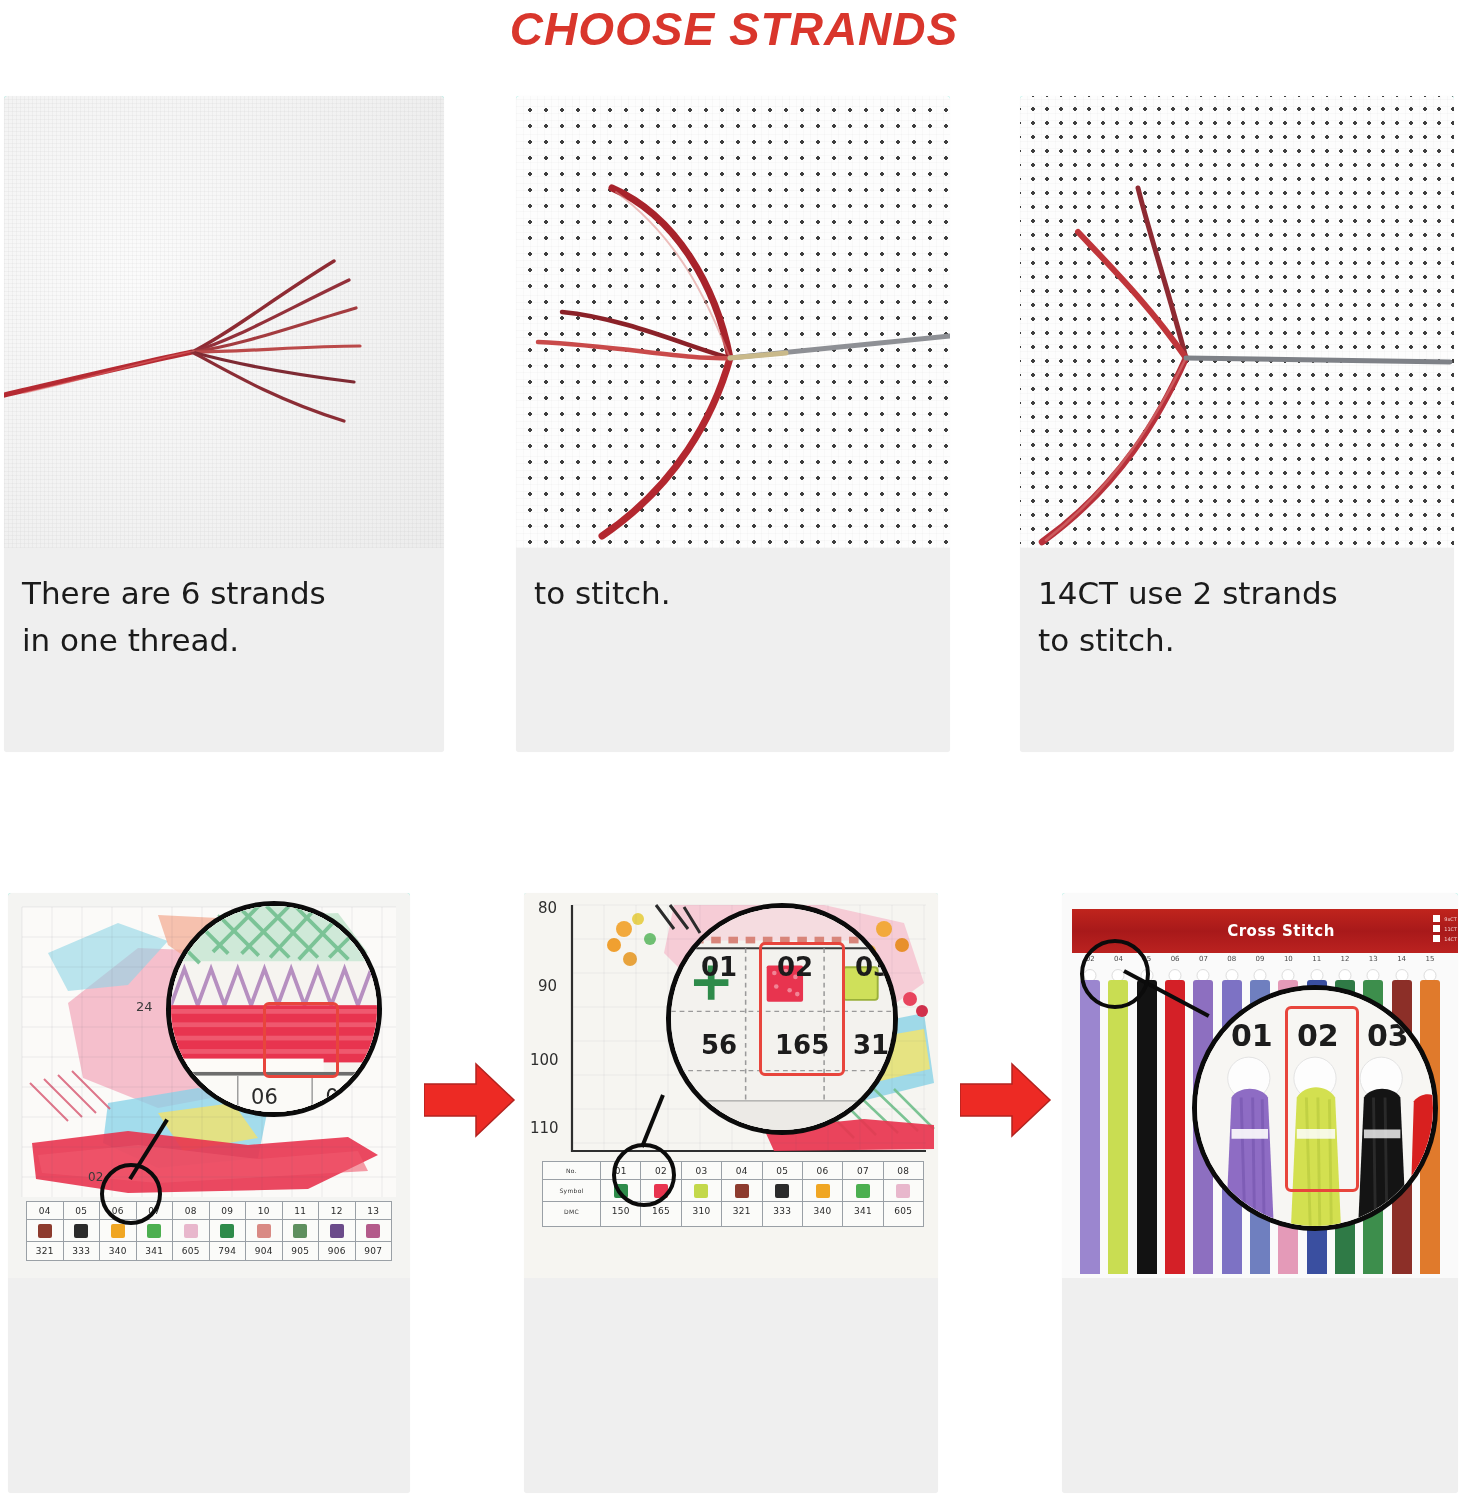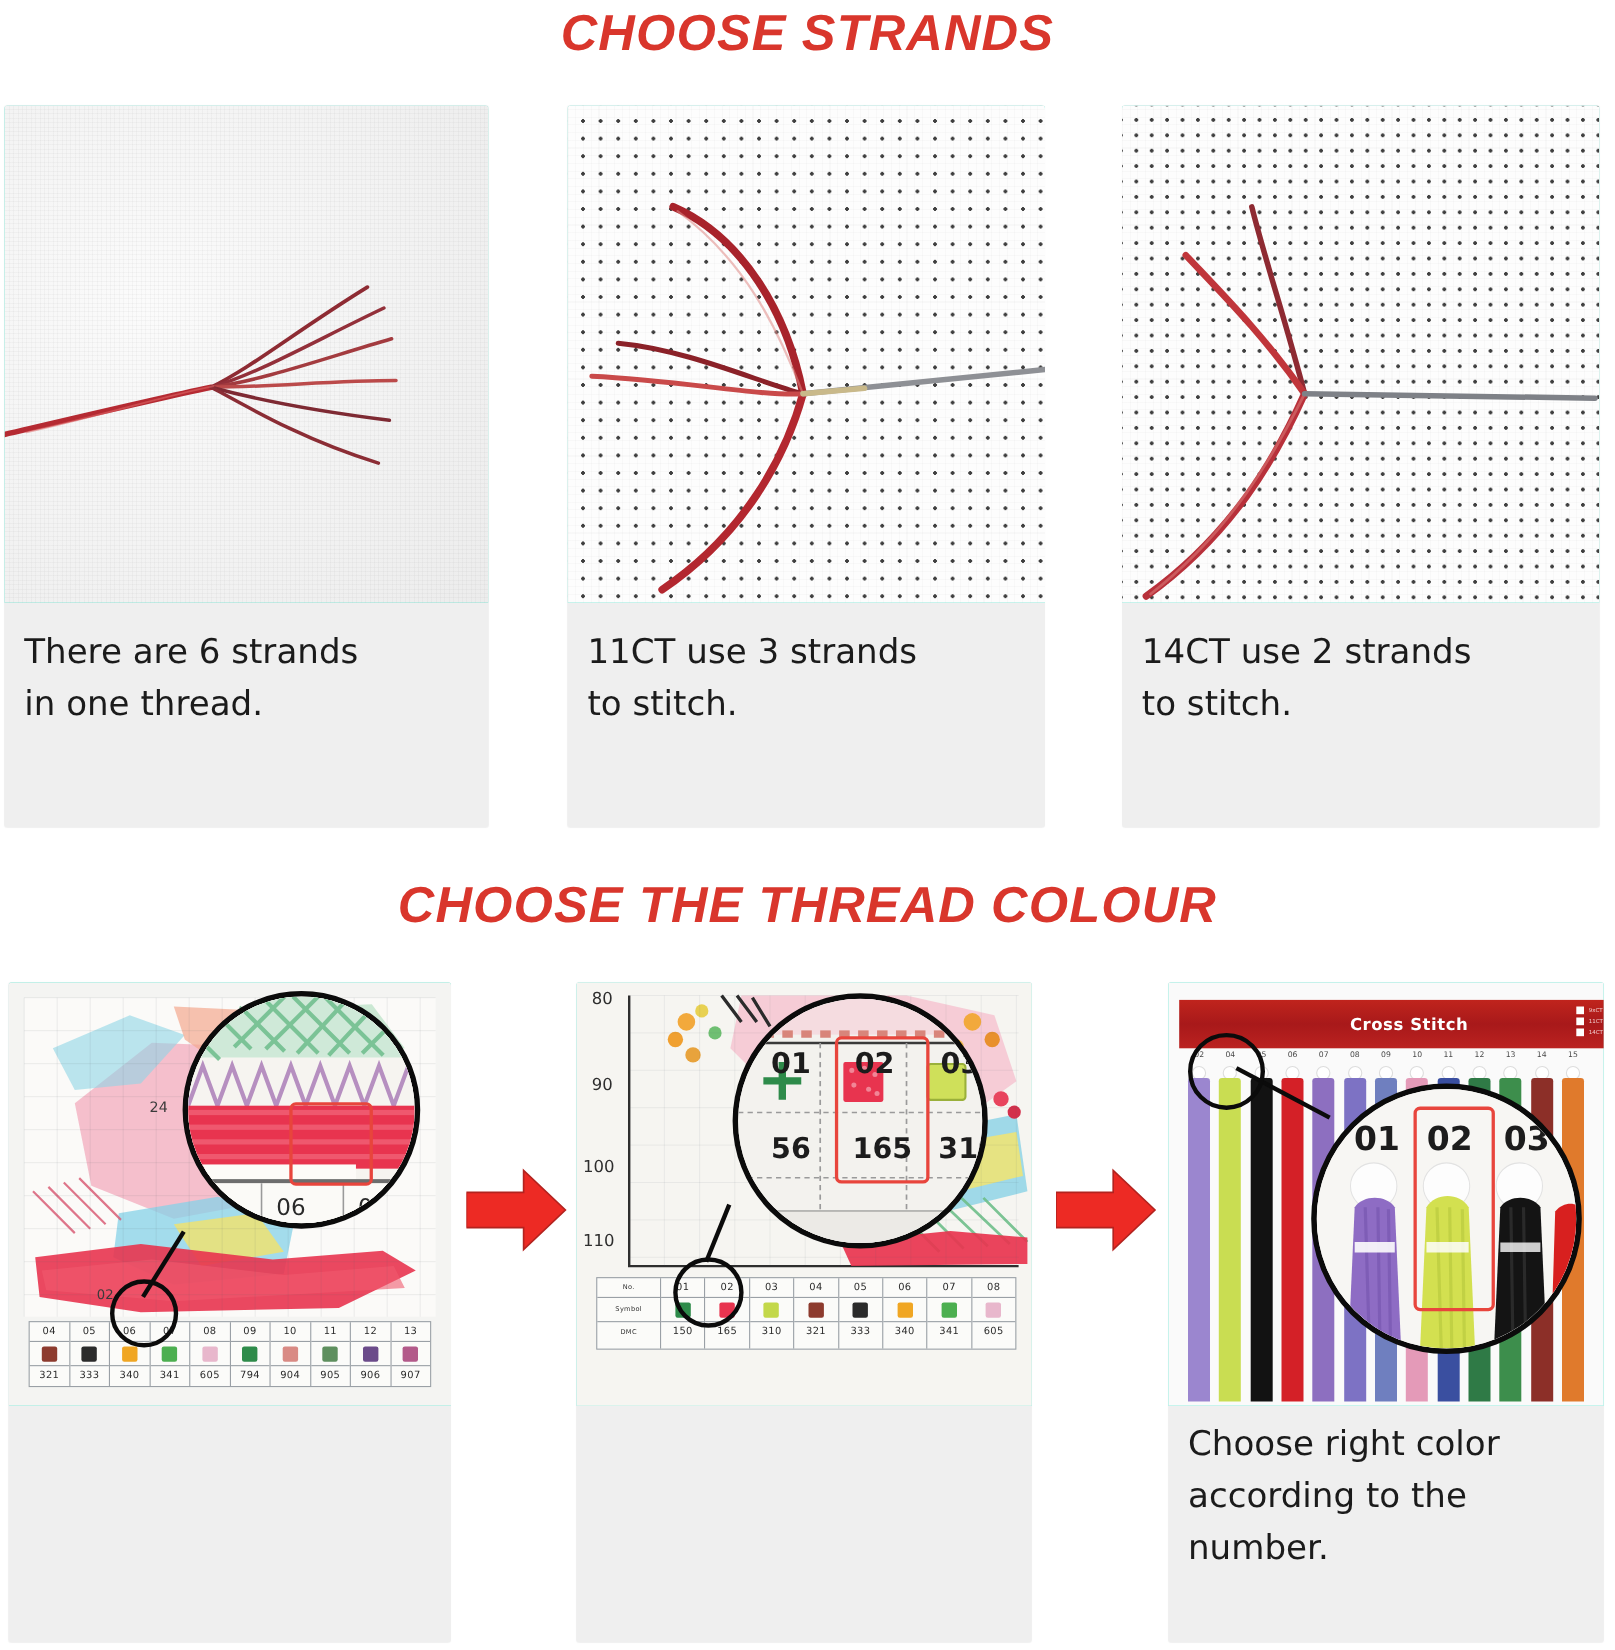--- a/index.html
+++ b/index.html
@@ -242,21 +242,20 @@
           <path d="M214 262 C 198 320 160 390 86 440" stroke="#b3272f" stroke-width="7"></path>
           <path d="M214 262 C 175 252 110 222 46 216" stroke="#8b2128" stroke-width="4.5"></path>
           <path d="M214 262 C 172 264 105 250 22 246" stroke="#c94a4a" stroke-width="4.5"></path>
           <path d="M214 262 C 190 200 160 140 100 96" stroke="#e08a86" stroke-width="2" opacity="0.55"></path>
         </g>
         <line x1="214" y1="262" x2="434" y2="240" stroke="#8e9095" stroke-width="5" stroke-linecap="round"></line>
         <line x1="214" y1="262" x2="270" y2="257" stroke="#c9b98a" stroke-width="5" stroke-linecap="round"></line>
       </svg>
     </div>
     <div class="caption" style="height:204px; padding-top:22px;">
-      <div>11CT use 3 strands</div>
       <div>to stitch.</div>
     </div>
   </div>
 
   <div class="card" style="left:1020px; top:96px; width:434px; height:656px;">
     <div class="photo" style="height:452px;">
       <div class="aida ct14"></div>
       <svg class="overlay" viewBox="0 0 434 452" preserveAspectRatio="none">
         <g fill="none" stroke-linecap="round">
           <path d="M166 262 C 150 200 130 140 118 92" stroke="#8e2a32" stroke-width="5"></path>
@@ -266,21 +265,20 @@
         </g>
         <line x1="166" y1="262" x2="430" y2="266" stroke="#7e8187" stroke-width="5" stroke-linecap="round"></line>
       </svg>
     </div>
     <div class="caption" style="height:204px; padding-top:22px;">
       <div>14CT use 2 strands</div>
       <div>to stitch.</div>
     </div>
   </div>
 
-  <div id="title-2" class="section-title">CHOOSE THE THREAD COLOUR</div>
 
   <div class="card" style="left:8px; top:893px; width:402px; height:600px;">
     <div class="photo" style="height:385px;">
       <div class="chart-bg"></div>
 
       <svg class="overlay" viewBox="0 0 402 385" preserveAspectRatio="none">
         <rect x="14" y="14" width="374" height="290" fill="#fbfaf8"></rect>
 
         <path d="M60 110 L130 55 L205 58 L250 120 L230 200 L150 215 L75 185 Z" fill="#f4bcc9" opacity="0.95"></path>
         <path d="M40 60 L110 30 L160 48 L120 92 L60 98 Z" fill="#8fd6e6" opacity="0.6"></path>
@@ -708,20 +706,15 @@
         </svg>
         <div class="mag-cell-label" style="left:34px; top:28px; font-size:30px;">01</div>
         <div class="mag-cell-label" style="left:100px; top:28px; font-size:30px;">02</div>
         <div class="mag-cell-label" style="left:170px; top:28px; font-size:30px;">03</div>
         <div class="red-highlight" style="left:88px; top:16px; width:74px; height:186px;"></div>
       </div>
       <div class="mag-line" style="left:62px; top:76px; width:96px; transform:rotate(28deg);"></div>
       <div class="mag-small" style="left:18px; top:46px; width:70px; height:70px;"></div>
     </div>
 
-    <div class="caption" style="height:215px; padding-top:12px;">
-      <div>Choose right color</div>
-      <div>according to the</div>
-      <div>number.</div>
-    </div>
   </div>
 
 </div>
 
 </body></html>

